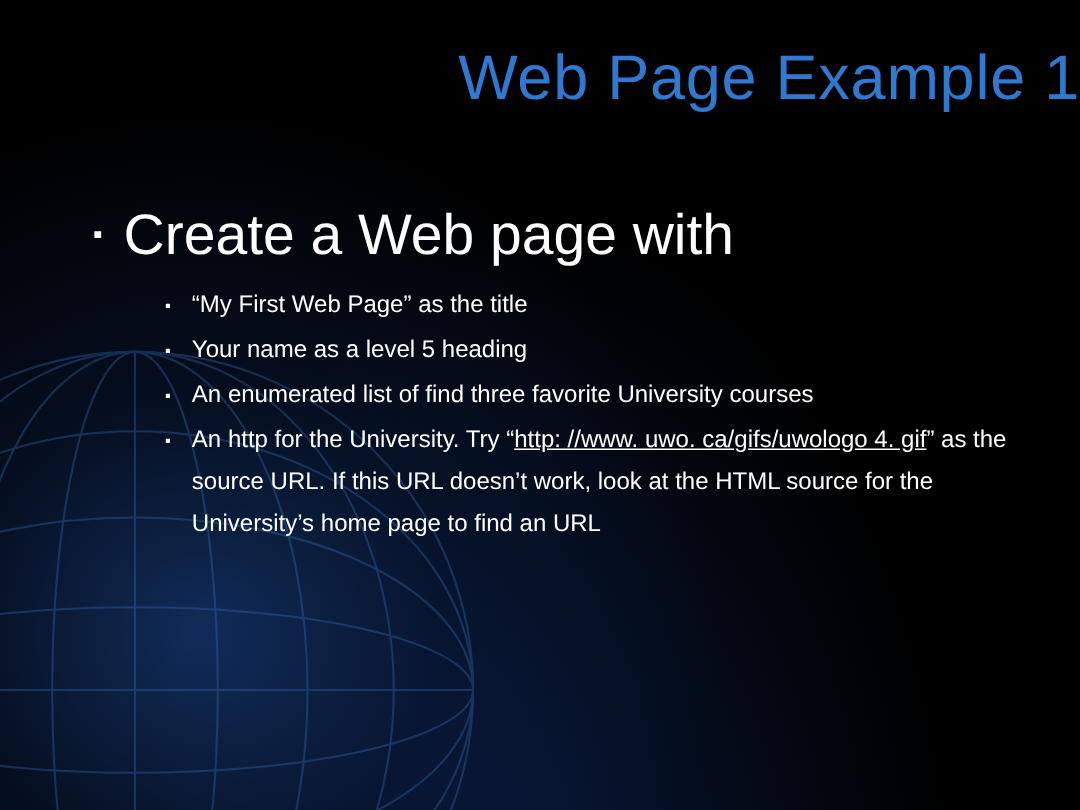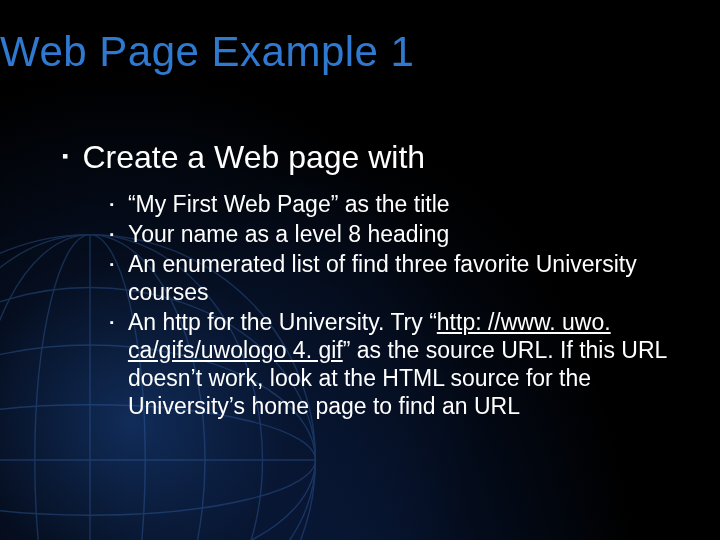--- a/index.html
+++ b/index.html
@@ -28,21 +28,21 @@
     width: 460px;
     height: 460px;
     opacity: 0.35;
     pointer-events: none;
   }
   .title {
     position: absolute;
     top: 28px;
     left: 0;
     width: 100%;
-    text-align: left;
+    text-align: right;
     color: #2f7ad0;
     font-size: 42px;
     font-weight: 400;
     letter-spacing: 0.5px;
   }
   .body {
     position: absolute;
     top: 140px;
     left: 62px;
     right: 40px;
@@ -52,41 +52,41 @@
     align-items: flex-start;
     margin-bottom: 16px;
   }
   .l1 .bullet {
     font-size: 18px;
     line-height: 32px;
     margin-right: 14px;
     color: #fff;
   }
   .l1 .text {
-    font-size: 32px;
+    font-size: 38px;
     line-height: 34px;
     color: #fff;
   }
   .l2-list {
     margin-left: 48px;
     margin-top: 4px;
   }
   .l2 {
     display: flex;
     align-items: flex-start;
     margin-bottom: 2px;
   }
   .l2 .bullet {
     font-size: 11px;
     line-height: 28px;
     margin-right: 14px;
     color: #fff;
   }
   .l2 .text {
-    font-size: 23px;
+    font-size: 16px;
     line-height: 28px;
     color: #fff;
   }
   .link {
     text-decoration: underline;
     color: #fff;
   }
 </style>
 </head>
 <body>
@@ -117,21 +117,21 @@
 
     <div class="l2-list">
 
       <div class="l2">
         <span class="bullet">▪</span>
         <span class="text">“My First Web Page” as the title</span>
       </div>
 
       <div class="l2">
         <span class="bullet">▪</span>
-        <span class="text">Your name as a level 8 heading</span>
+        <span class="text">Your name as a level 5 heading</span>
       </div>
 
       <div class="l2">
         <span class="bullet">▪</span>
         <span class="text">An enumerated list of find three favorite University courses</span>
       </div>
 
       <div class="l2">
         <span class="bullet">▪</span>
         <span class="text">

